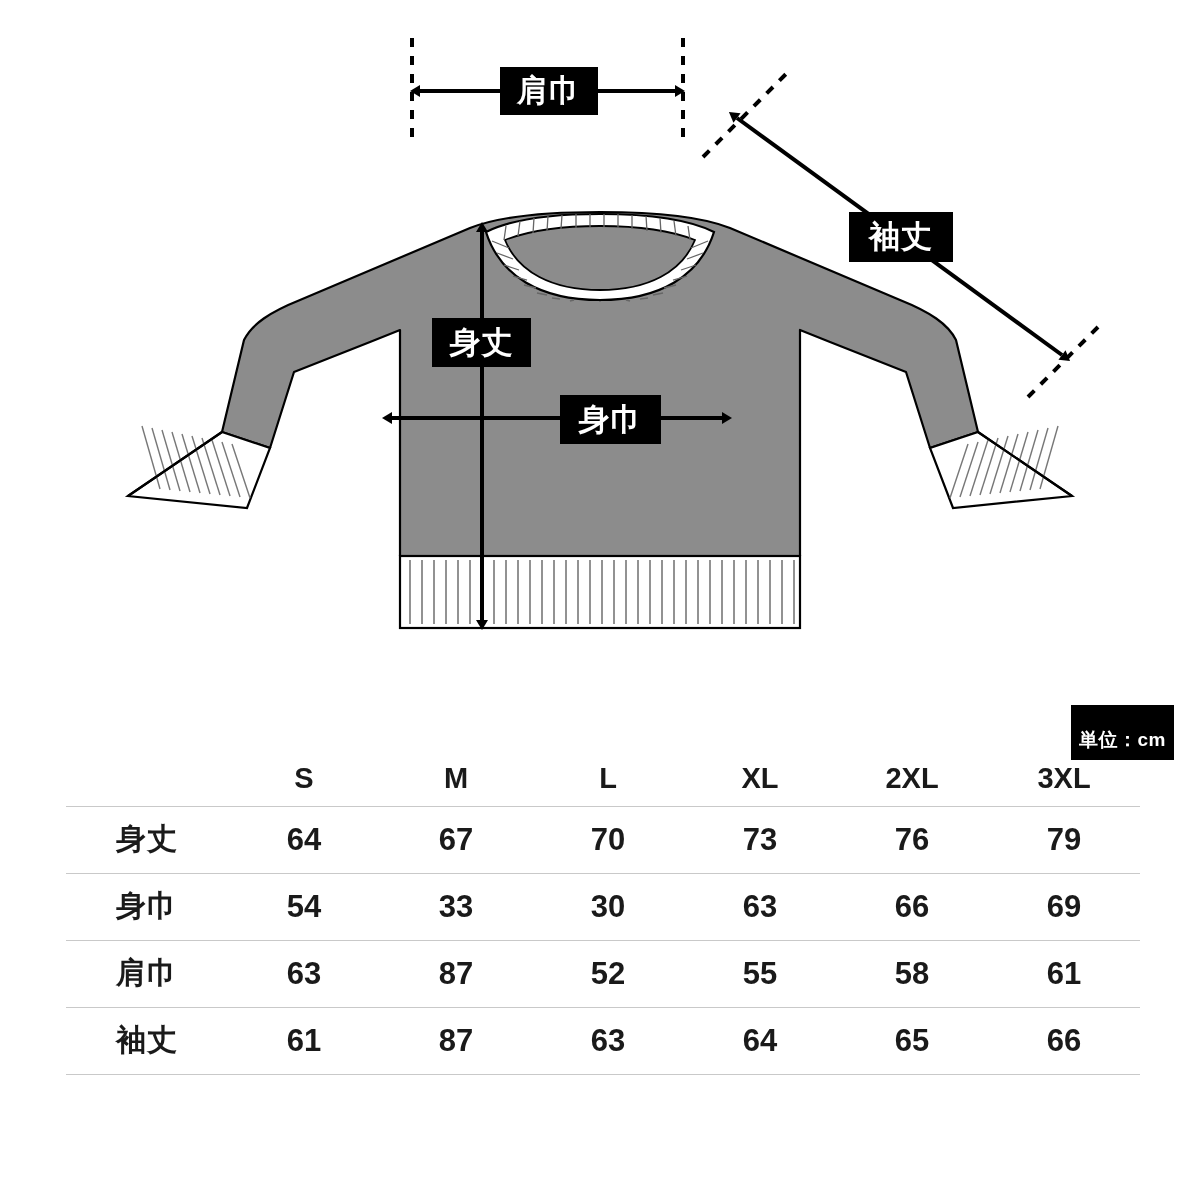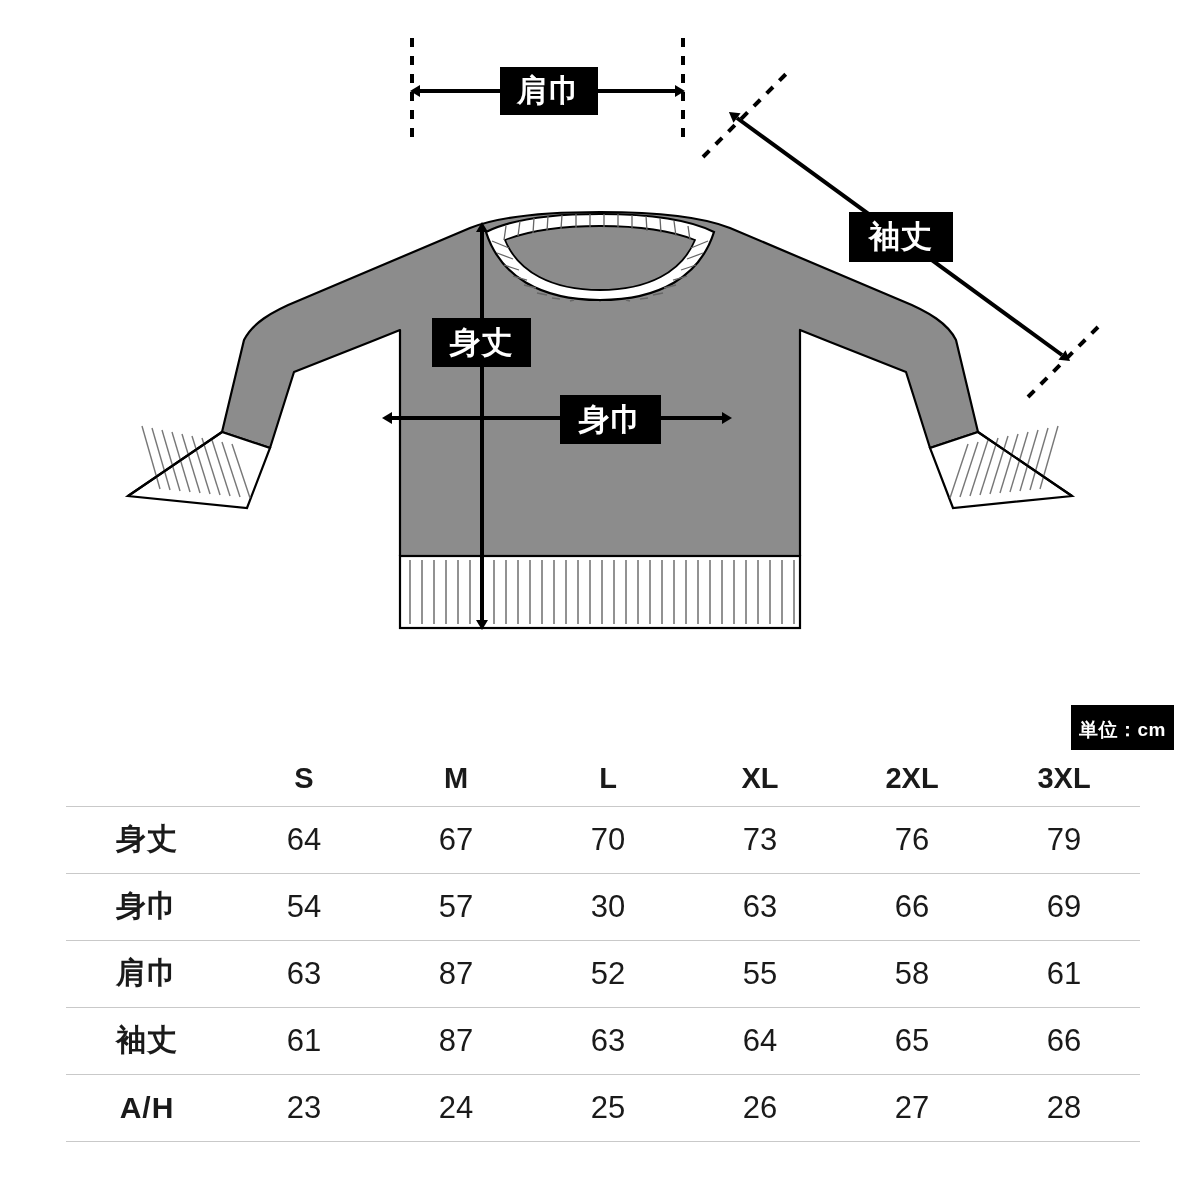--- a/index.html
+++ b/index.html
@@ -62,41 +62,41 @@
 
   
   #unit-badge {
     position: absolute;
     right: 26px;
     top: 705px;
     background: #000000;
     color: #ffffff;
     font-size: 19px;
     font-weight: bold;
-    padding: 12px 8px 7px 8px;
+    padding: 22px 8px 7px 8px;
     letter-spacing: 0.5px;
     white-space: nowrap;
     text-align: center;
   }
 
   
   #size-table {
     position: absolute;
     left: 66px;
     top: 752px;
     width: 1074px;
     border-collapse: collapse;
     table-layout: fixed;
   }
   #size-table col.c-label { width: 162px; }
   #size-table col.c-size  { width: 152px; }
 
   #size-table th, #size-table td {
     text-align: center;
-    font-weight: normal;
+    font-weight: bold;
     color: #1a1a1a;
     padding: 0;
     height: 67px;
     vertical-align: middle;
   }
   #size-table thead th {
     font-size: 29px;
     font-weight: bold;
     height: 54px;
     border-bottom: 1px solid #c9c9c9;
@@ -320,21 +320,21 @@
         <td>64</td>
         <td>67</td>
         <td>70</td>
         <td>73</td>
         <td>76</td>
         <td>79</td>
       </tr>
       <tr>
         <td class="row-label">身巾</td>
         <td>54</td>
-        <td>57</td>
+        <td>33</td>
         <td>30</td>
         <td>63</td>
         <td>66</td>
         <td>69</td>
       </tr>
       <tr>
         <td class="row-label">肩巾</td>
         <td>63</td>
         <td>87</td>
         <td>52</td>
@@ -344,25 +344,16 @@
       </tr>
       <tr>
         <td class="row-label">袖丈</td>
         <td>61</td>
         <td>87</td>
         <td>63</td>
         <td>64</td>
         <td>65</td>
         <td>66</td>
       </tr>
-      <tr>
-        <td class="row-label">A/H</td>
-        <td>23</td>
-        <td>24</td>
-        <td>25</td>
-        <td>26</td>
-        <td>27</td>
-        <td>28</td>
-      </tr>
     </tbody>
   </table>
 
 </div>
 
 </body></html>

